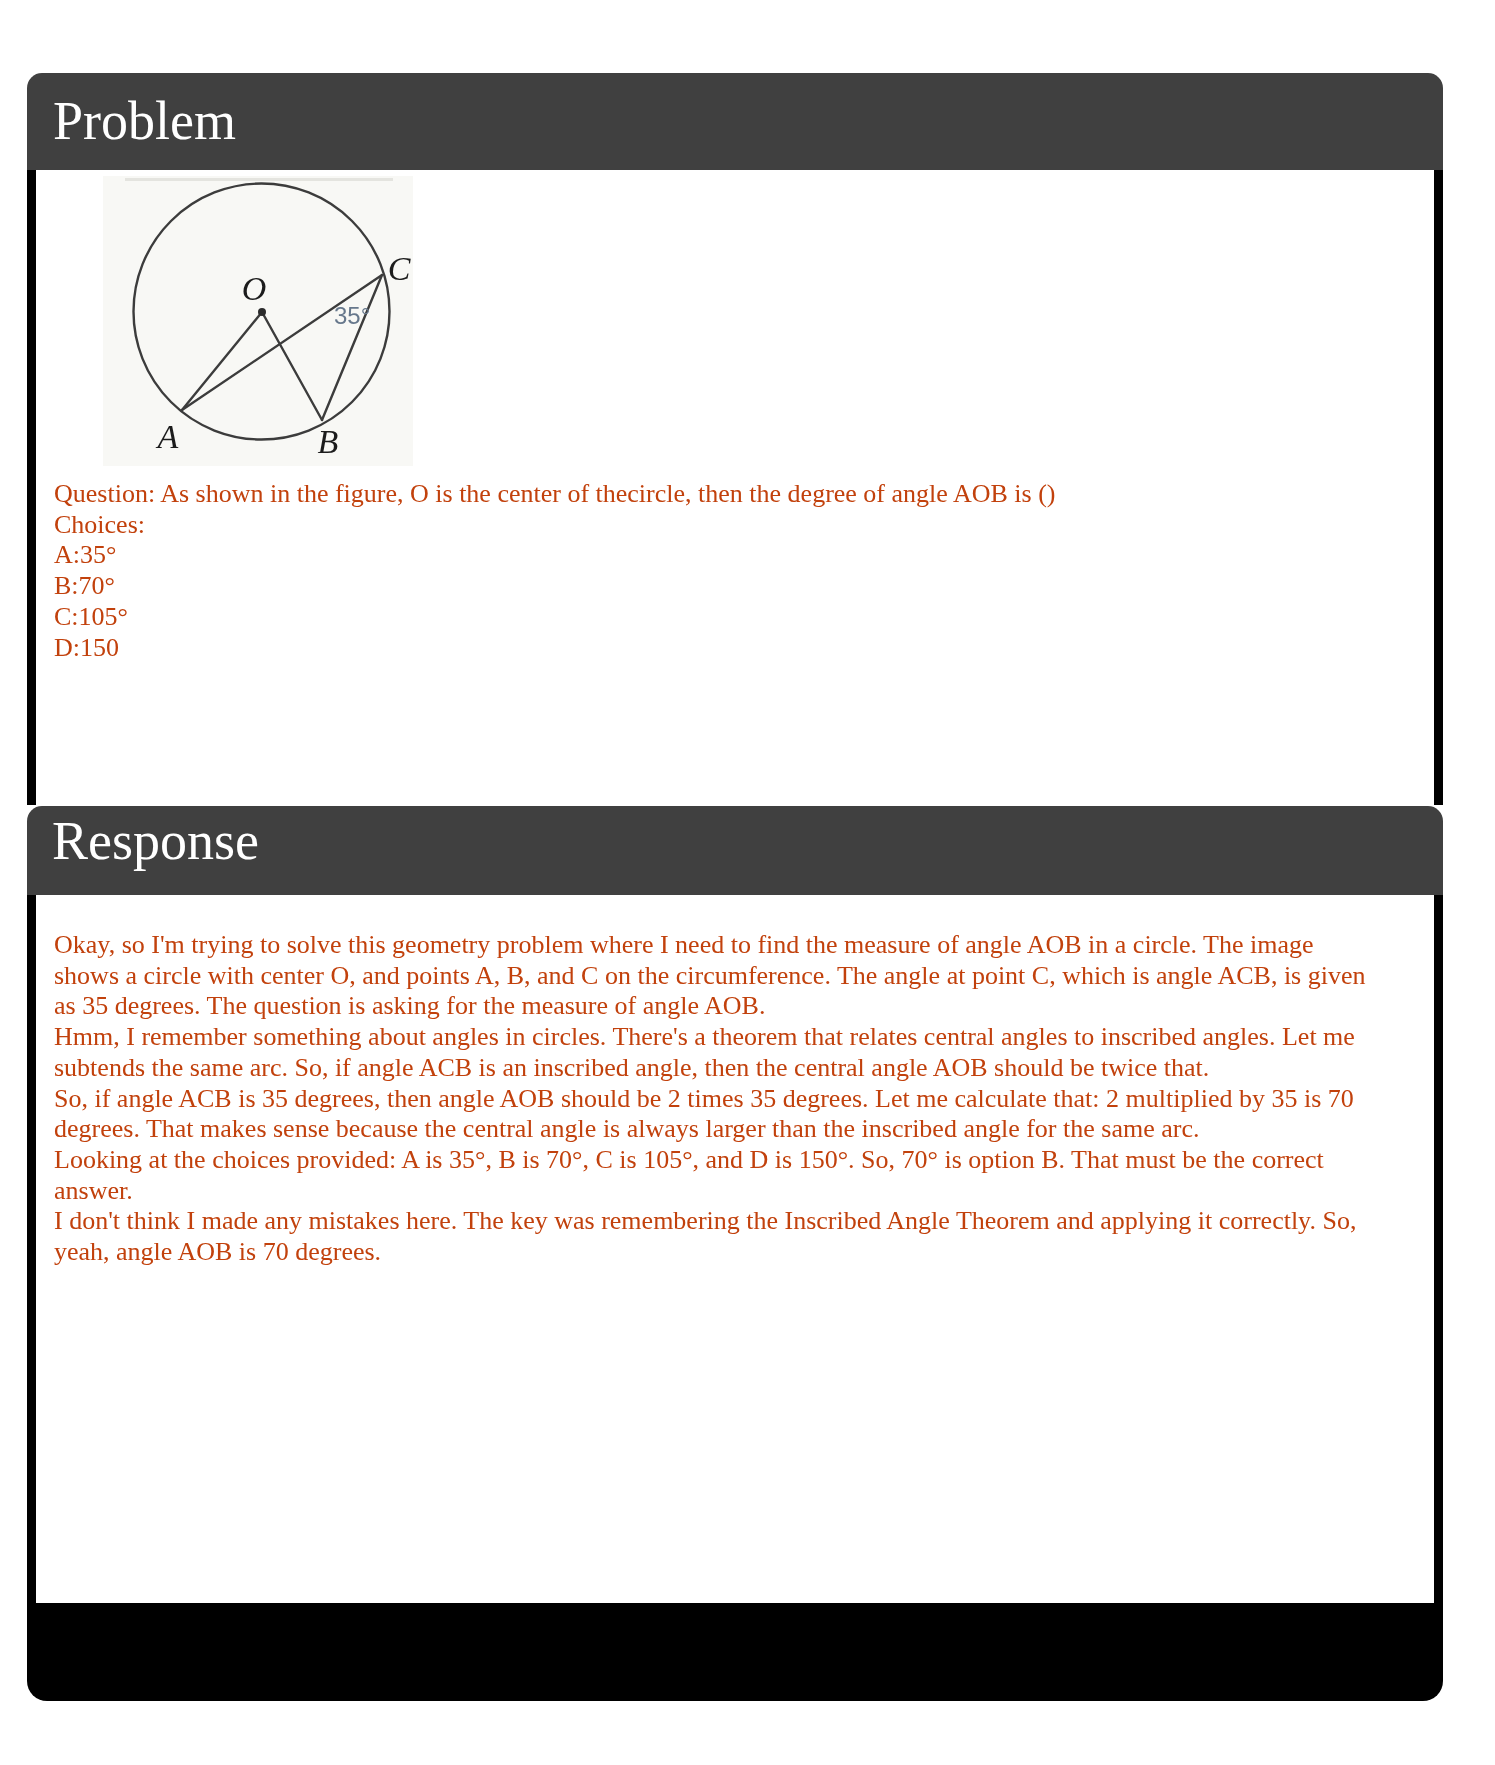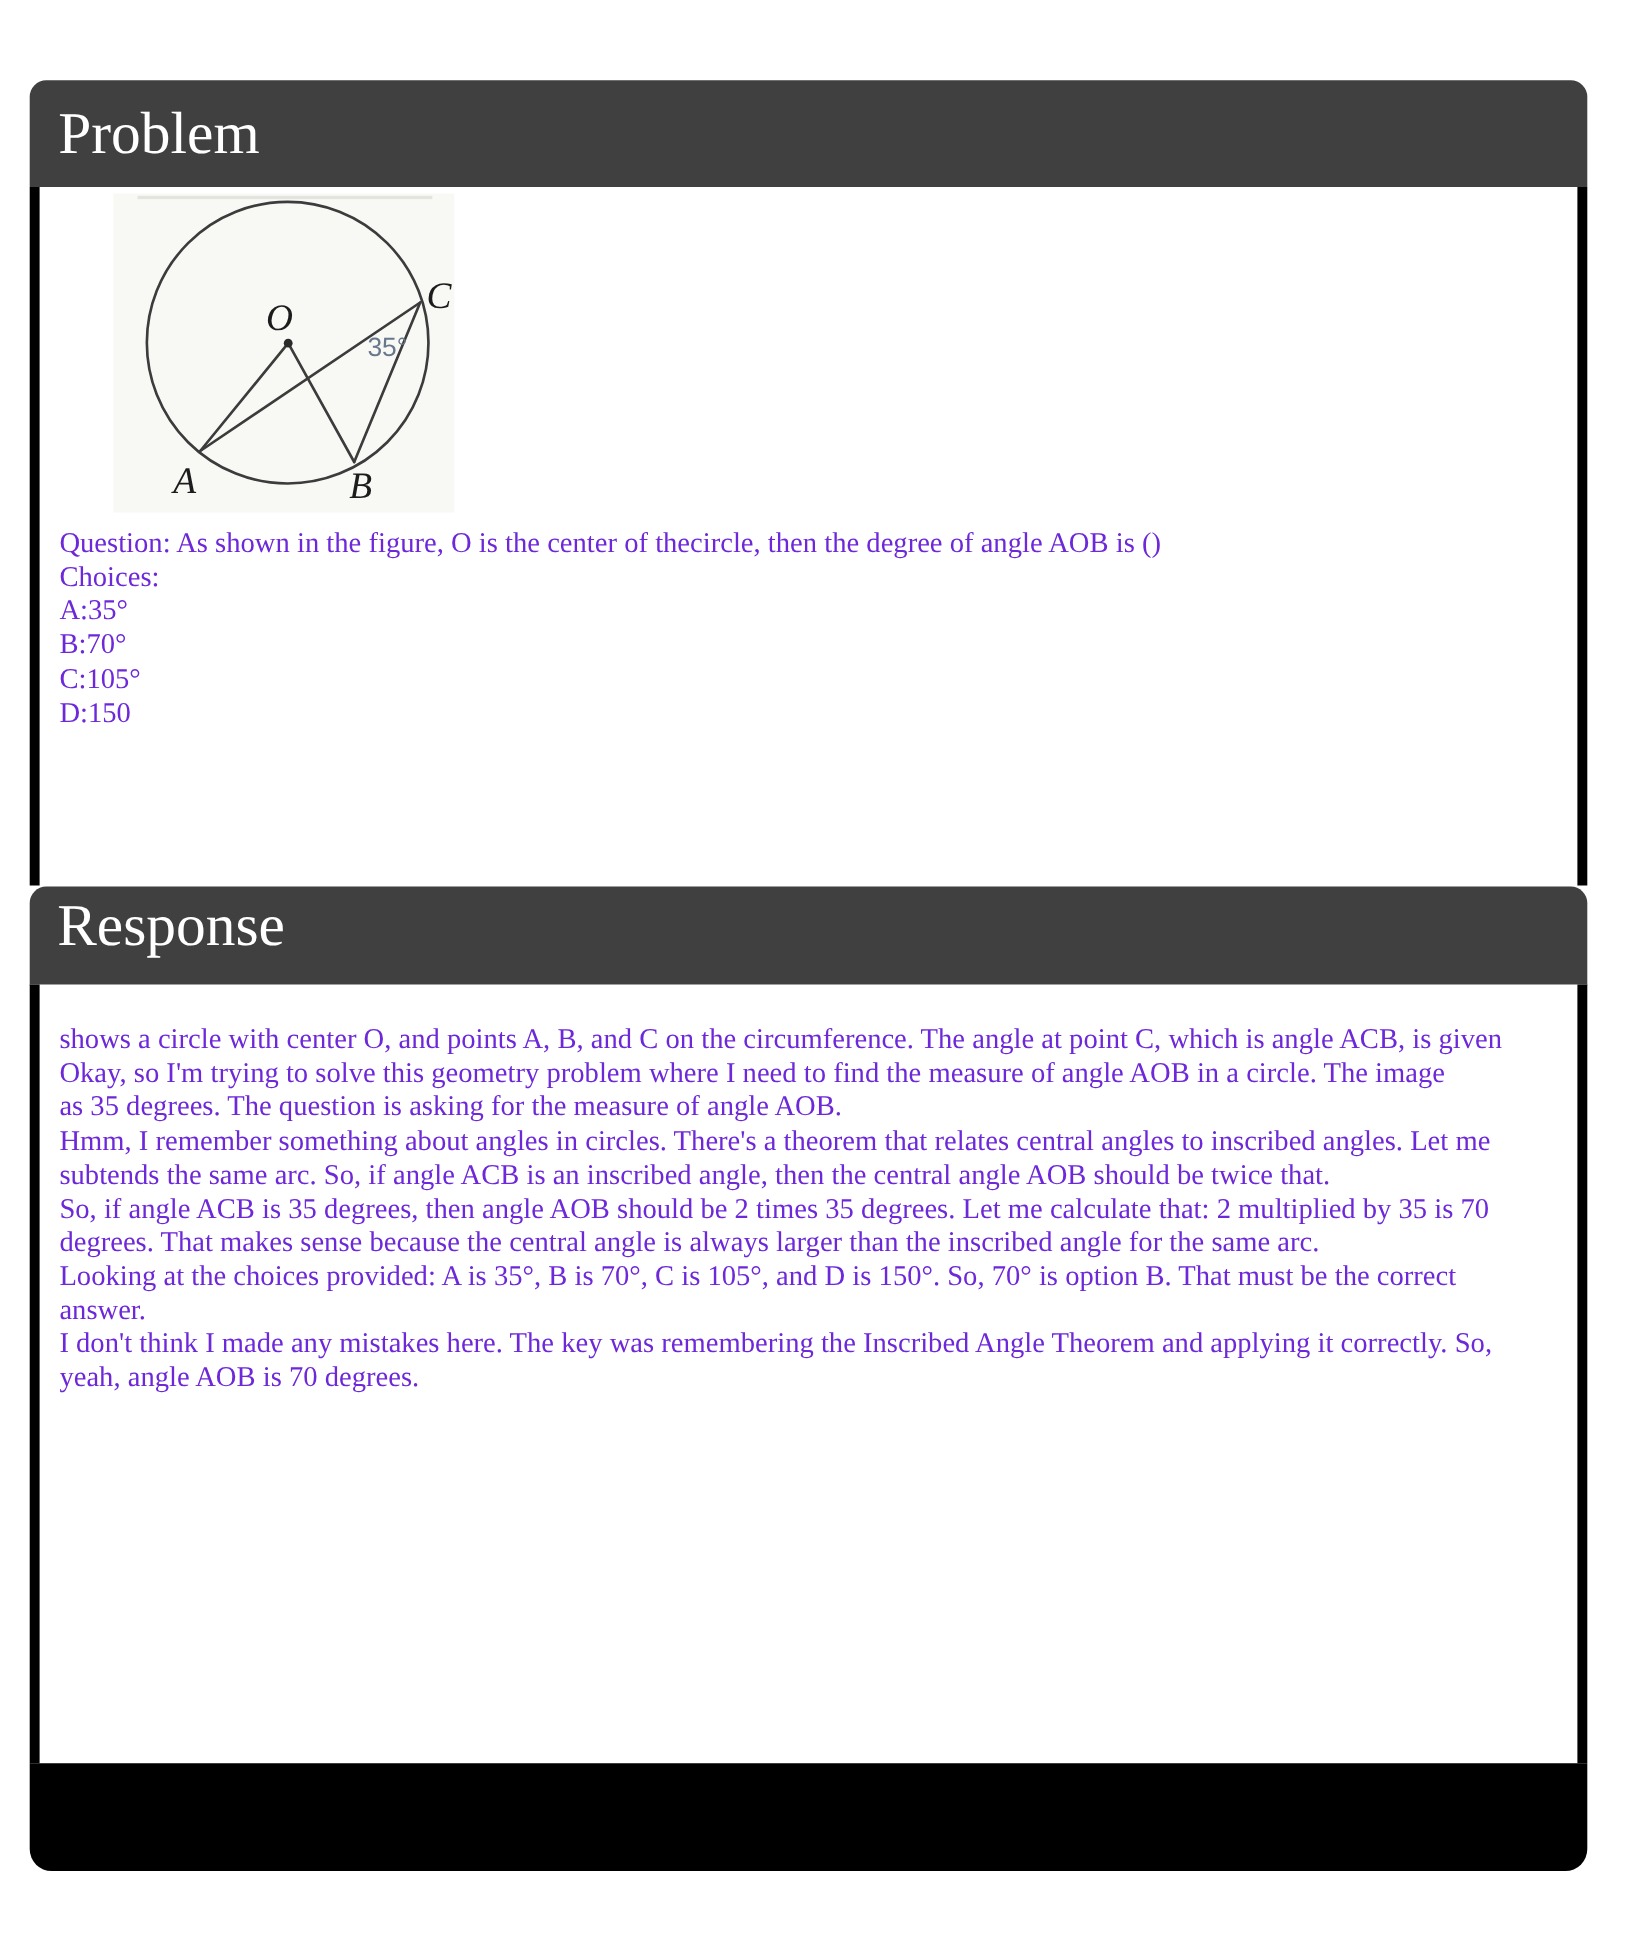--- a/index.html
+++ b/index.html
@@ -72,21 +72,21 @@
     text-anchor: middle;
   }
   .angle-label {
     font-family: "Liberation Sans", sans-serif;
     font-size: 24px;
     fill: #67788c;
   }
   .textblock {
     position: absolute;
     left: 54px;
-    color: #6d28d9;
+    color: #c2410c;
     font-size: 26px;
     line-height: 30.7px;
     white-space: nowrap;
   }
   #problem-text { top: 479px; width: 1360px; }
   #response-text { top: 930px; width: 1370px; }
 </style>
 </head>
 <body>
 
@@ -124,22 +124,22 @@
       <div>D:150</div>
     </div>
 
   <header id="response-header" class="bar">
     <h1>Response</h1>
   </header>
 
   <div id="response-body" class="panel"></div>
 
   <div id="response-text" class="textblock">
+      <div>Okay, so I'm trying to solve this geometry problem where I need to find the measure of angle AOB in a circle. The image</div>
       <div>shows a circle with center O, and points A, B, and C on the circumference. The angle at point C, which is angle ACB, is given</div>
-      <div>Okay, so I'm trying to solve this geometry problem where I need to find the measure of angle AOB in a circle. The image</div>
       <div>as 35 degrees. The question is asking for the measure of angle AOB.</div>
       <div>Hmm, I remember something about angles in circles. There's a theorem that relates central angles to inscribed angles. Let me</div>
       <div>subtends the same arc. So, if angle ACB is an inscribed angle, then the central angle AOB should be twice that.</div>
       <div>So, if angle ACB is 35 degrees, then angle AOB should be 2 times 35 degrees. Let me calculate that: 2 multiplied by 35 is 70</div>
       <div>degrees. That makes sense because the central angle is always larger than the inscribed angle for the same arc.</div>
       <div>Looking at the choices provided: A is 35°, B is 70°, C is 105°, and D is 150°. So, 70° is option B. That must be the correct</div>
       <div>answer.</div>
       <div>I don't think I made any mistakes here. The key was remembering the Inscribed Angle Theorem and applying it correctly. So,</div>
       <div>yeah, angle AOB is 70 degrees.</div>
     </div>

